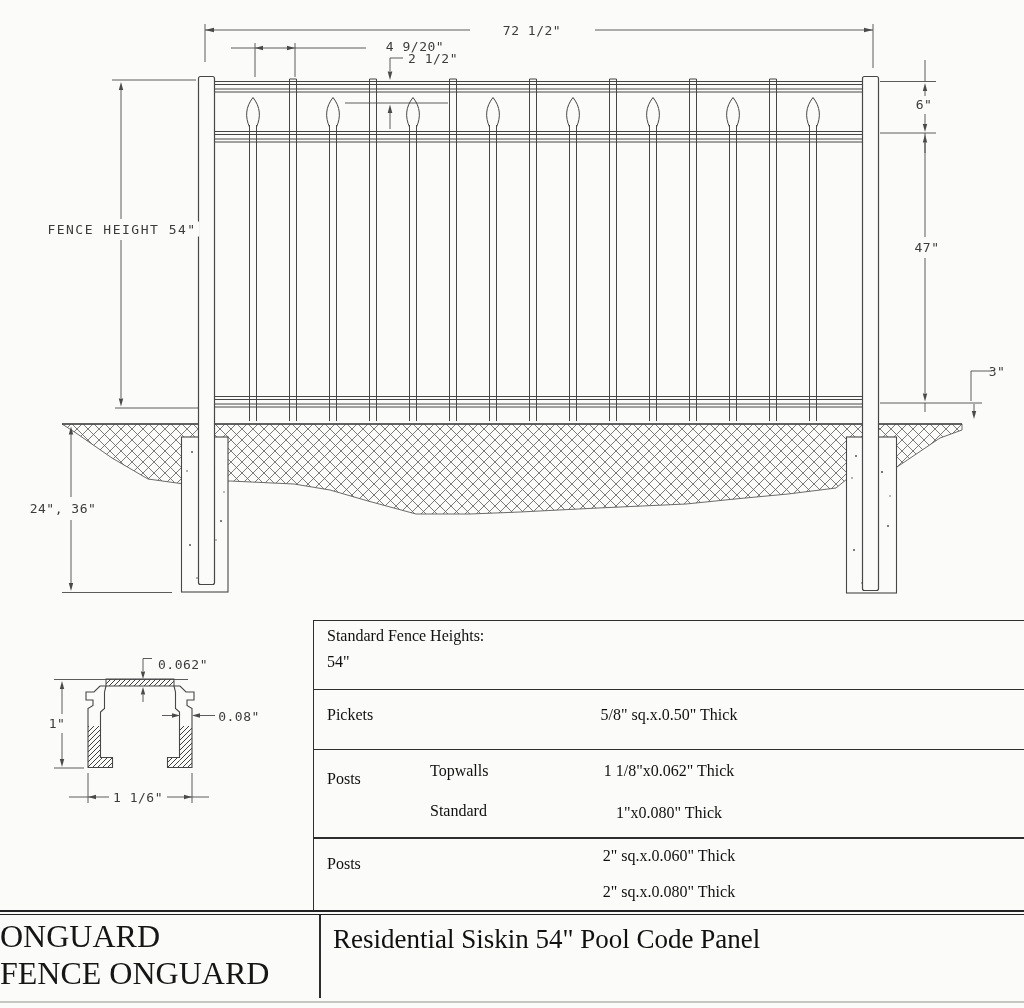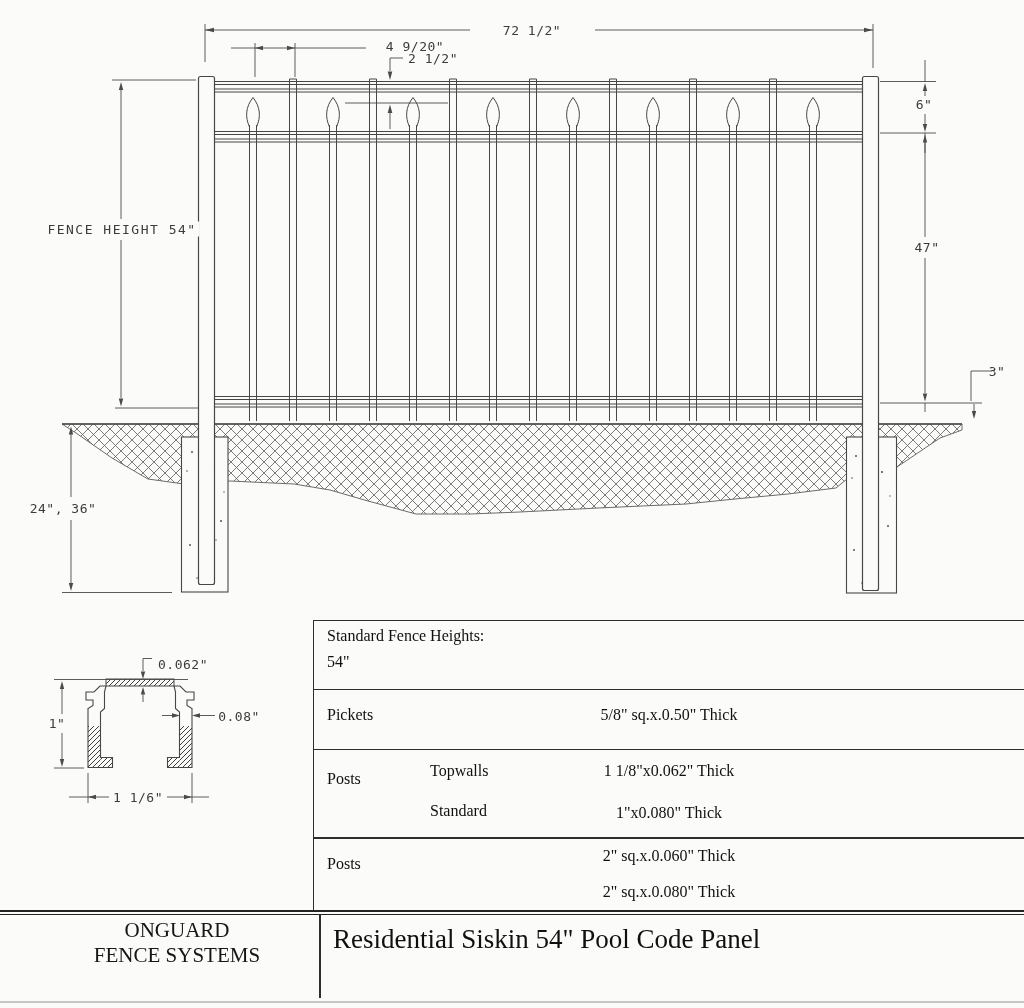--- a/index.html
+++ b/index.html
@@ -28,22 +28,22 @@
   .row-pickets{top:69px;height:60px}
   .row-rails{top:129px;height:89px;border-bottom-width:2.4px}
   .row-posts{top:218px;height:52px;border-bottom:none}
   .rlabel{position:absolute;left:13px}
   .sublabel{position:absolute;left:116px}
   .val{position:absolute;left:250px;width:210px;text-align:center}
   
   .heavy-rule{position:absolute;left:0;top:910px;width:1024px;height:5px;
     border-top:2.5px solid #232323;border-bottom:1.5px solid #232323;box-sizing:border-box}
   .company{
-    position:absolute;left:0;top:918px;width:316px;text-align:center;
-    font-family:"Liberation Serif",serif;font-size:21px;line-height:1.17;color:#161616;margin-left:19px;
+    position:absolute;left:0;top:918px;width:316px;
+    font-family:"Liberation Serif",serif;font-size:32px;line-height:1.17;color:#161616;
   }
   .company span{display:block}
   .tb-divider{position:absolute;left:319px;top:915px;width:1.6px;height:83px;background:#2e2e2e}
   .drawing-title{
     position:absolute;left:333px;top:924px;
     font-family:"Liberation Serif",serif;font-size:27px;color:#101010;white-space:nowrap;
   }
   .scan-edge{position:absolute;left:0;top:1001px;width:1024px;height:2px;background:#9a9a96;opacity:.55}
 </style>
 </head>
@@ -219,17 +219,17 @@
   <div class="spec-row row-posts">
     <div class="rlabel" style="top:16px">Posts</div>
     <div class="val" style="top:8px">2" sq.x.0.060" Thick</div>
     <div class="val" style="top:44px">2" sq.x.0.080" Thick</div>
   </div>
 </div>
 
 <div class="heavy-rule"></div>
 <div class="company">
   <span>ONGUARD</span>
-  <span>FENCE SYSTEMS</span>
+  <span>FENCE ONGUARD</span>
 </div>
 <div class="tb-divider"></div>
 <div class="drawing-title">Residential Siskin 54" Pool Code Panel</div>
 <div class="scan-edge"></div>
 
 </body></html>

